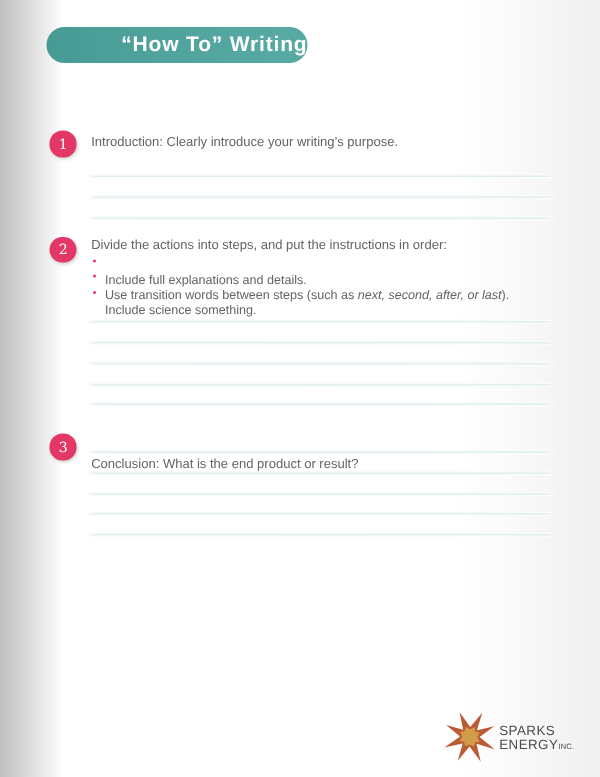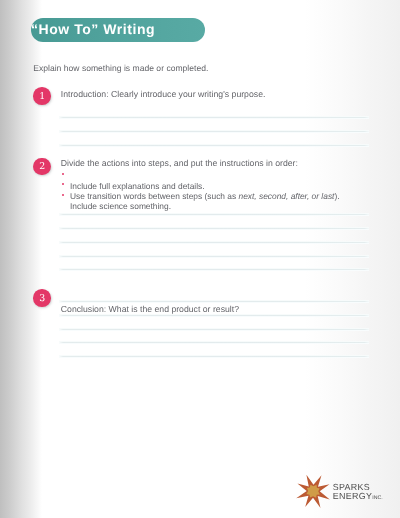--- a/index.html
+++ b/index.html
@@ -10,21 +10,21 @@
   .page{will-change:transform;position:relative;width:400px;height:518px;background:#fff;overflow:hidden;}
 
   .shade-left{position:absolute;left:0;top:0;width:42px;height:518px;
     background:linear-gradient(to right,#bfbfbf 0%,#cdcdcd 24%,#e0e0e0 52%,#ededed 74%,#f8f8f8 90%,#ffffff 100%);}
   .shade-right{position:absolute;left:305px;top:0;width:95px;height:518px;
     background:linear-gradient(to right,#ffffff 0%,#fafafa 37%,#f5f5f5 67%,#f3f3f3 82%,#f0f0f0 100%);}
 
   
   .pill{position:absolute;left:31px;top:18px;width:174px;height:24px;border-radius:12px;
     background:linear-gradient(to right,#479a94 0%,#4d9f99 26%,#51a39d 50%,#55a7a1 76%,#58aaa4 100%);
-    display:flex;align-items:center;justify-content:flex-start;}
+    display:flex;align-items:center;justify-content:flex-end;}
   .pill-title{color:#ffffff;font-size:14px;font-weight:bold;letter-spacing:0.55px;
     position:relative;top:-1.3px;}
 
   
   .twig{position:absolute;left:353px;top:17px;width:29px;height:29px;border-radius:50%;
     background:#e33767;}
   .twig svg{position:absolute;left:0;top:0;}
 
   
   .intro{position:absolute;left:33.2px;top:63.0px;font-size:8.55px;color:#636469;
@@ -66,21 +66,20 @@
 
 <div class="page">
   <div class="shade-left"></div>
   <div class="shade-right"></div>
 
   <div class="pill">
     <span class="pill-title">“How To” Writing</span>
   </div>
 
 
-  <div class="intro">Explain how something is made or completed.</div>
 
   <div id="sections">
       <div class="num" style="left: 33.4px; top: 87.4px;">
         <span>1</span>
       </div>
       <div class="sec-head" style="top: 88.8px; text-align: right;">Introduction: Clearly introduce your writing’s purpose.</div>
       <div class="rule" style="top: 117.3px;"></div>
       <div class="rule" style="top: 131.08px;"></div>
       <div class="rule" style="top: 144.86px;"></div>
       <div class="num" style="left: 33.4px; top: 157.8px;">

